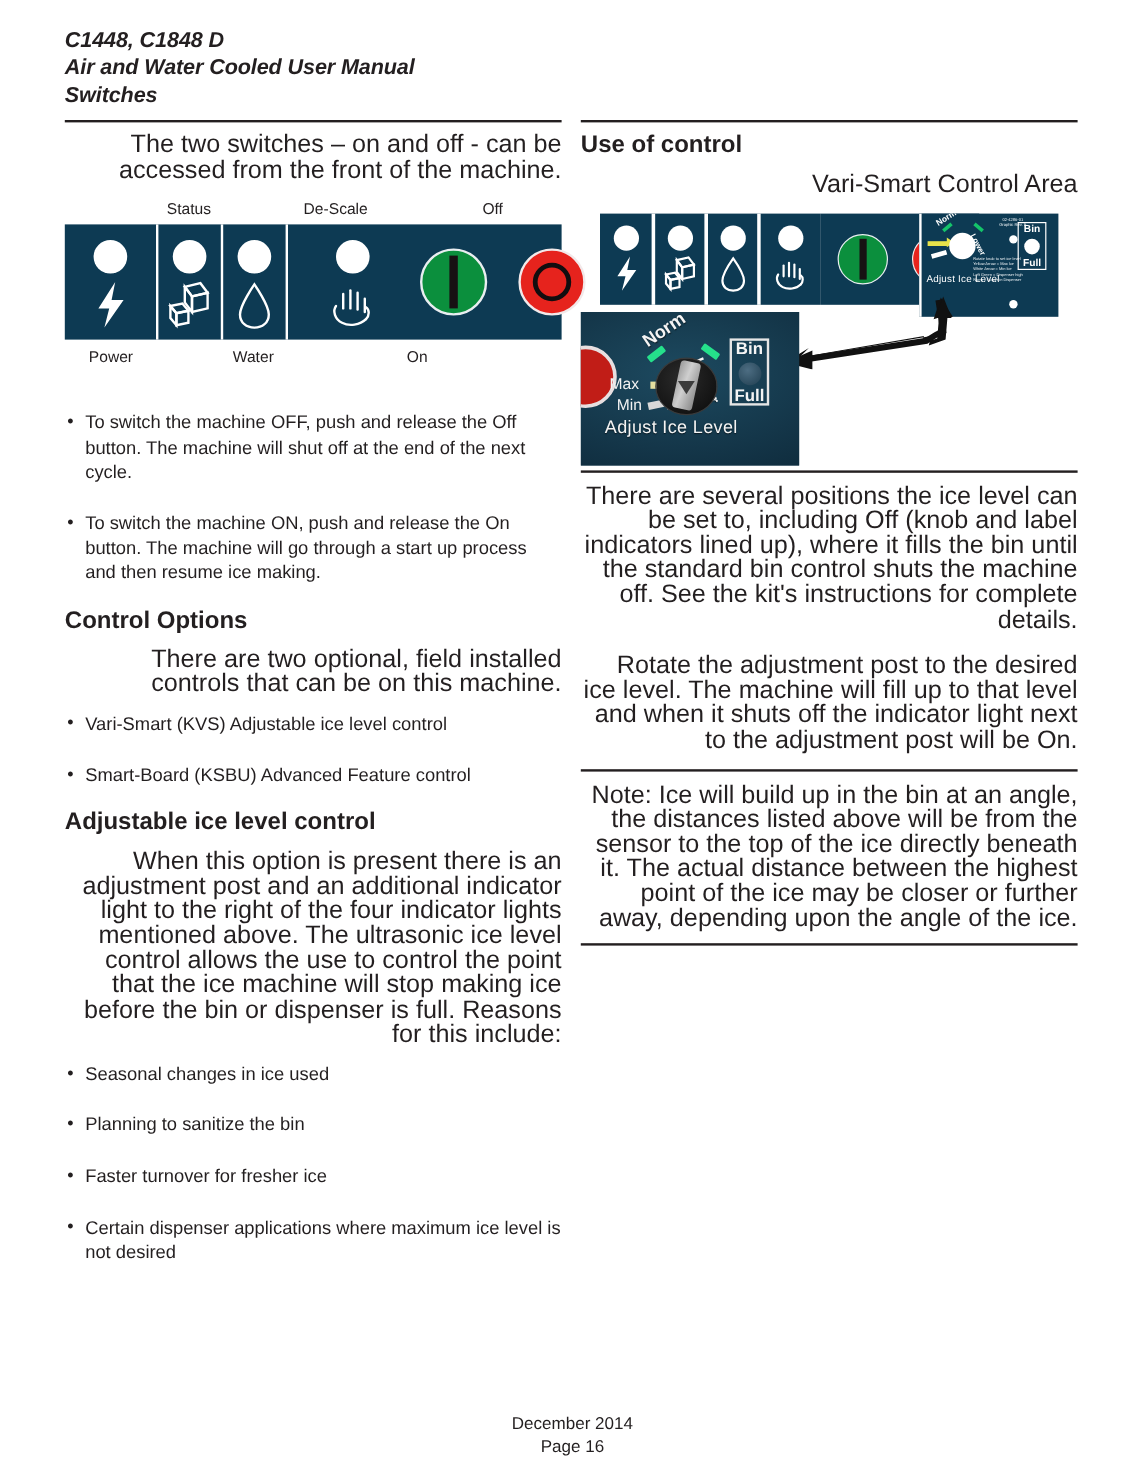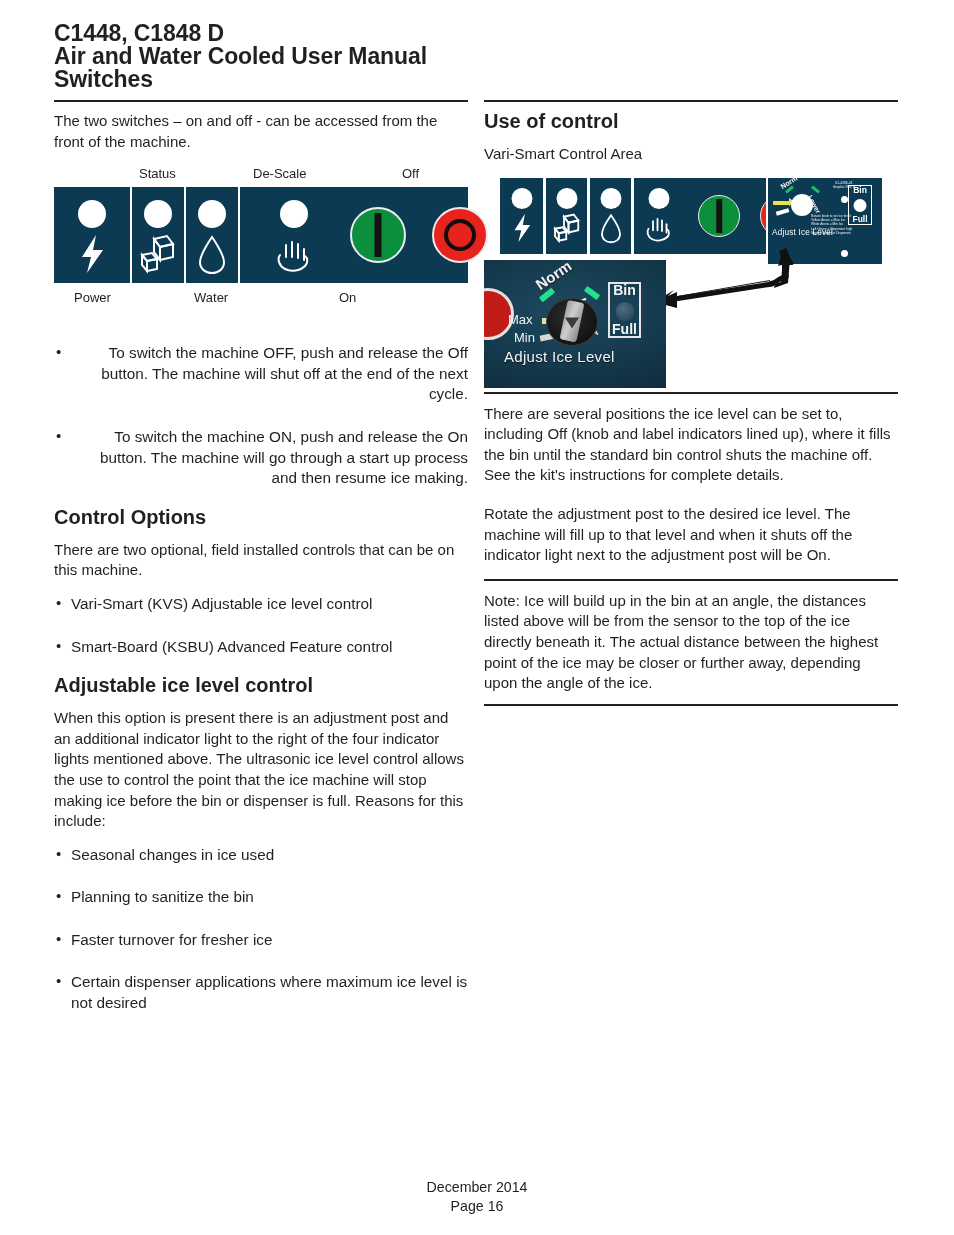--- a/index.html
+++ b/index.html
@@ -22,24 +22,25 @@
 
   
   .header {
     position: absolute;
     left: 54px;
     top: 22px;
     width: 846px;
   }
   .header h1 {
     margin: 0;
-    font-size: 23px;
+    font-size: 18px;
     font-weight: bold;
     line-height: 23px;
     letter-spacing: -0.1px;
+    font-style: italic;
   }
   .header h1 .ln { display: block; }
 
   
   .col {
     position: absolute;
     top: 100px;
     width: 414px;
   }
   .col-left  { left: 54px; }
@@ -53,22 +54,23 @@
   }
   .rule-thin {
     border: none;
     border-top: 2.2px solid #231f20;
     margin: 12px 0 10px 0;
     height: 0;
   }
 
   p.body {
     margin: 0 0 13px 0;
-    font-size: 15px;
+    font-size: 21px;
     line-height: 20.6px;
+    text-align: right;
   }
   h2.sub {
     margin: 18px 0 13px 0;
     font-size: 20px;
     font-weight: bold;
     line-height: 20px;
   }
   h2.sub.first { margin-top: 0; }
 
   ul.bul {
@@ -529,21 +531,21 @@
             <div class="rbtn red"></div>
           </div>
         </div>
       </div>
 
       <span class="cap" style="left:20px; top:124px;">Power</span>
       <span class="cap" style="left:140px; top:124px;">Water</span>
       <span class="cap" style="left:285px; top:124px;">On</span>
     </div>
 
-    <ul class="bul wide" style="margin-top:30px;text-align:right;">
+    <ul class="bul wide" style="margin-top:30px;">
       <li>To switch the machine OFF, push and release the Off button. The machine will shut off at the end of the next cycle.</li>
       <li>To switch the machine ON, push and release the On button. The machine will go through a start up process and then resume ice making.</li>
     </ul>
 
     <h2 class="sub">Control Options</h2>
     <p class="body">There are two optional, field installed controls that can be on this machine.</p>
 
     <ul class="bul wide">
       <li>Vari-Smart (KVS) Adjustable ice level control</li>
       <li>Smart-Board (KSBU) Advanced Feature control</li>

